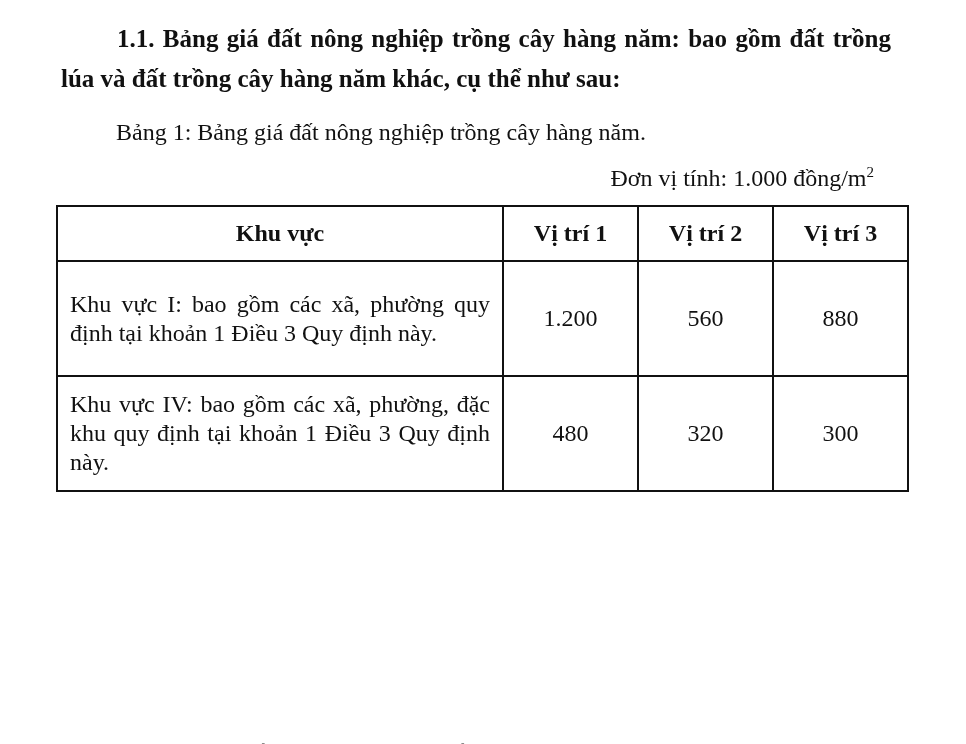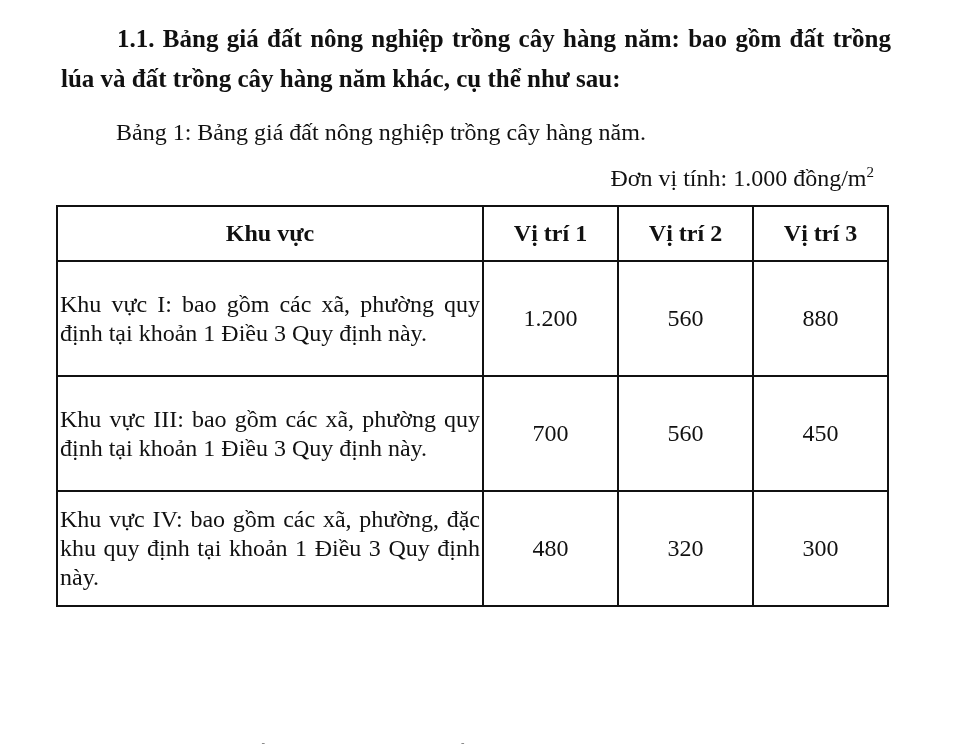--- a/index.html
+++ b/index.html
@@ -26,21 +26,21 @@
     border-collapse: collapse; border: 2px solid #111;
   }
   table.price th, table.price td {
     border: 2px solid #111; padding: 0; font-size: 24px;
   }
   table.price th {
     height: 53px; font-weight: bold; text-align: center;
   }
   table.price td.area {
     width: 420px; text-align: justify; text-align-last: left;
-    line-height: 29px; padding: 0 2px; vertical-align: middle;
+    line-height: 29px; padding: 0 12px; vertical-align: middle;
   }
   table.price td.val {
     text-align: center; vertical-align: middle;
   }
   table.price tr.row td { height: 113px; }
   col.c0 { width: 424px; } col.c1 { width: 135px; } col.c2 { width: 135px; } col.c3 { width: 135px; }
   .cut-line {
     position: absolute; left: 0; top: 734px; width: 966px;
     height: 10px; overflow: hidden; font-size: 24px; line-height: 32px;
   }
@@ -71,26 +71,20 @@
     </tr>
   </thead>
   <tbody>
     <tr class="row">
       <td class="area">Khu vực I: bao gồm các xã, phường quy định tại khoản 1 Điều 3 Quy định này.</td>
       <td class="val">1.200</td>
       <td class="val">560</td>
       <td class="val">880</td>
     </tr>
     <tr class="row">
-      <td class="area">Khu vực III: bao gồm các xã, phường quy định tại khoản 1 Điều 3 Quy định này.</td>
-      <td class="val">700</td>
-      <td class="val">560</td>
-      <td class="val">450</td>
-    </tr>
-    <tr class="row">
       <td class="area">Khu vực IV: bao gồm các xã, phường, đặc khu quy định tại khoản 1 Điều 3 Quy định này.</td>
       <td class="val">480</td>
       <td class="val">320</td>
       <td class="val">300</td>
     </tr>
   </tbody>
 </table>
 
 <div class="cut-line">
   <span style="left:258px">´</span>

